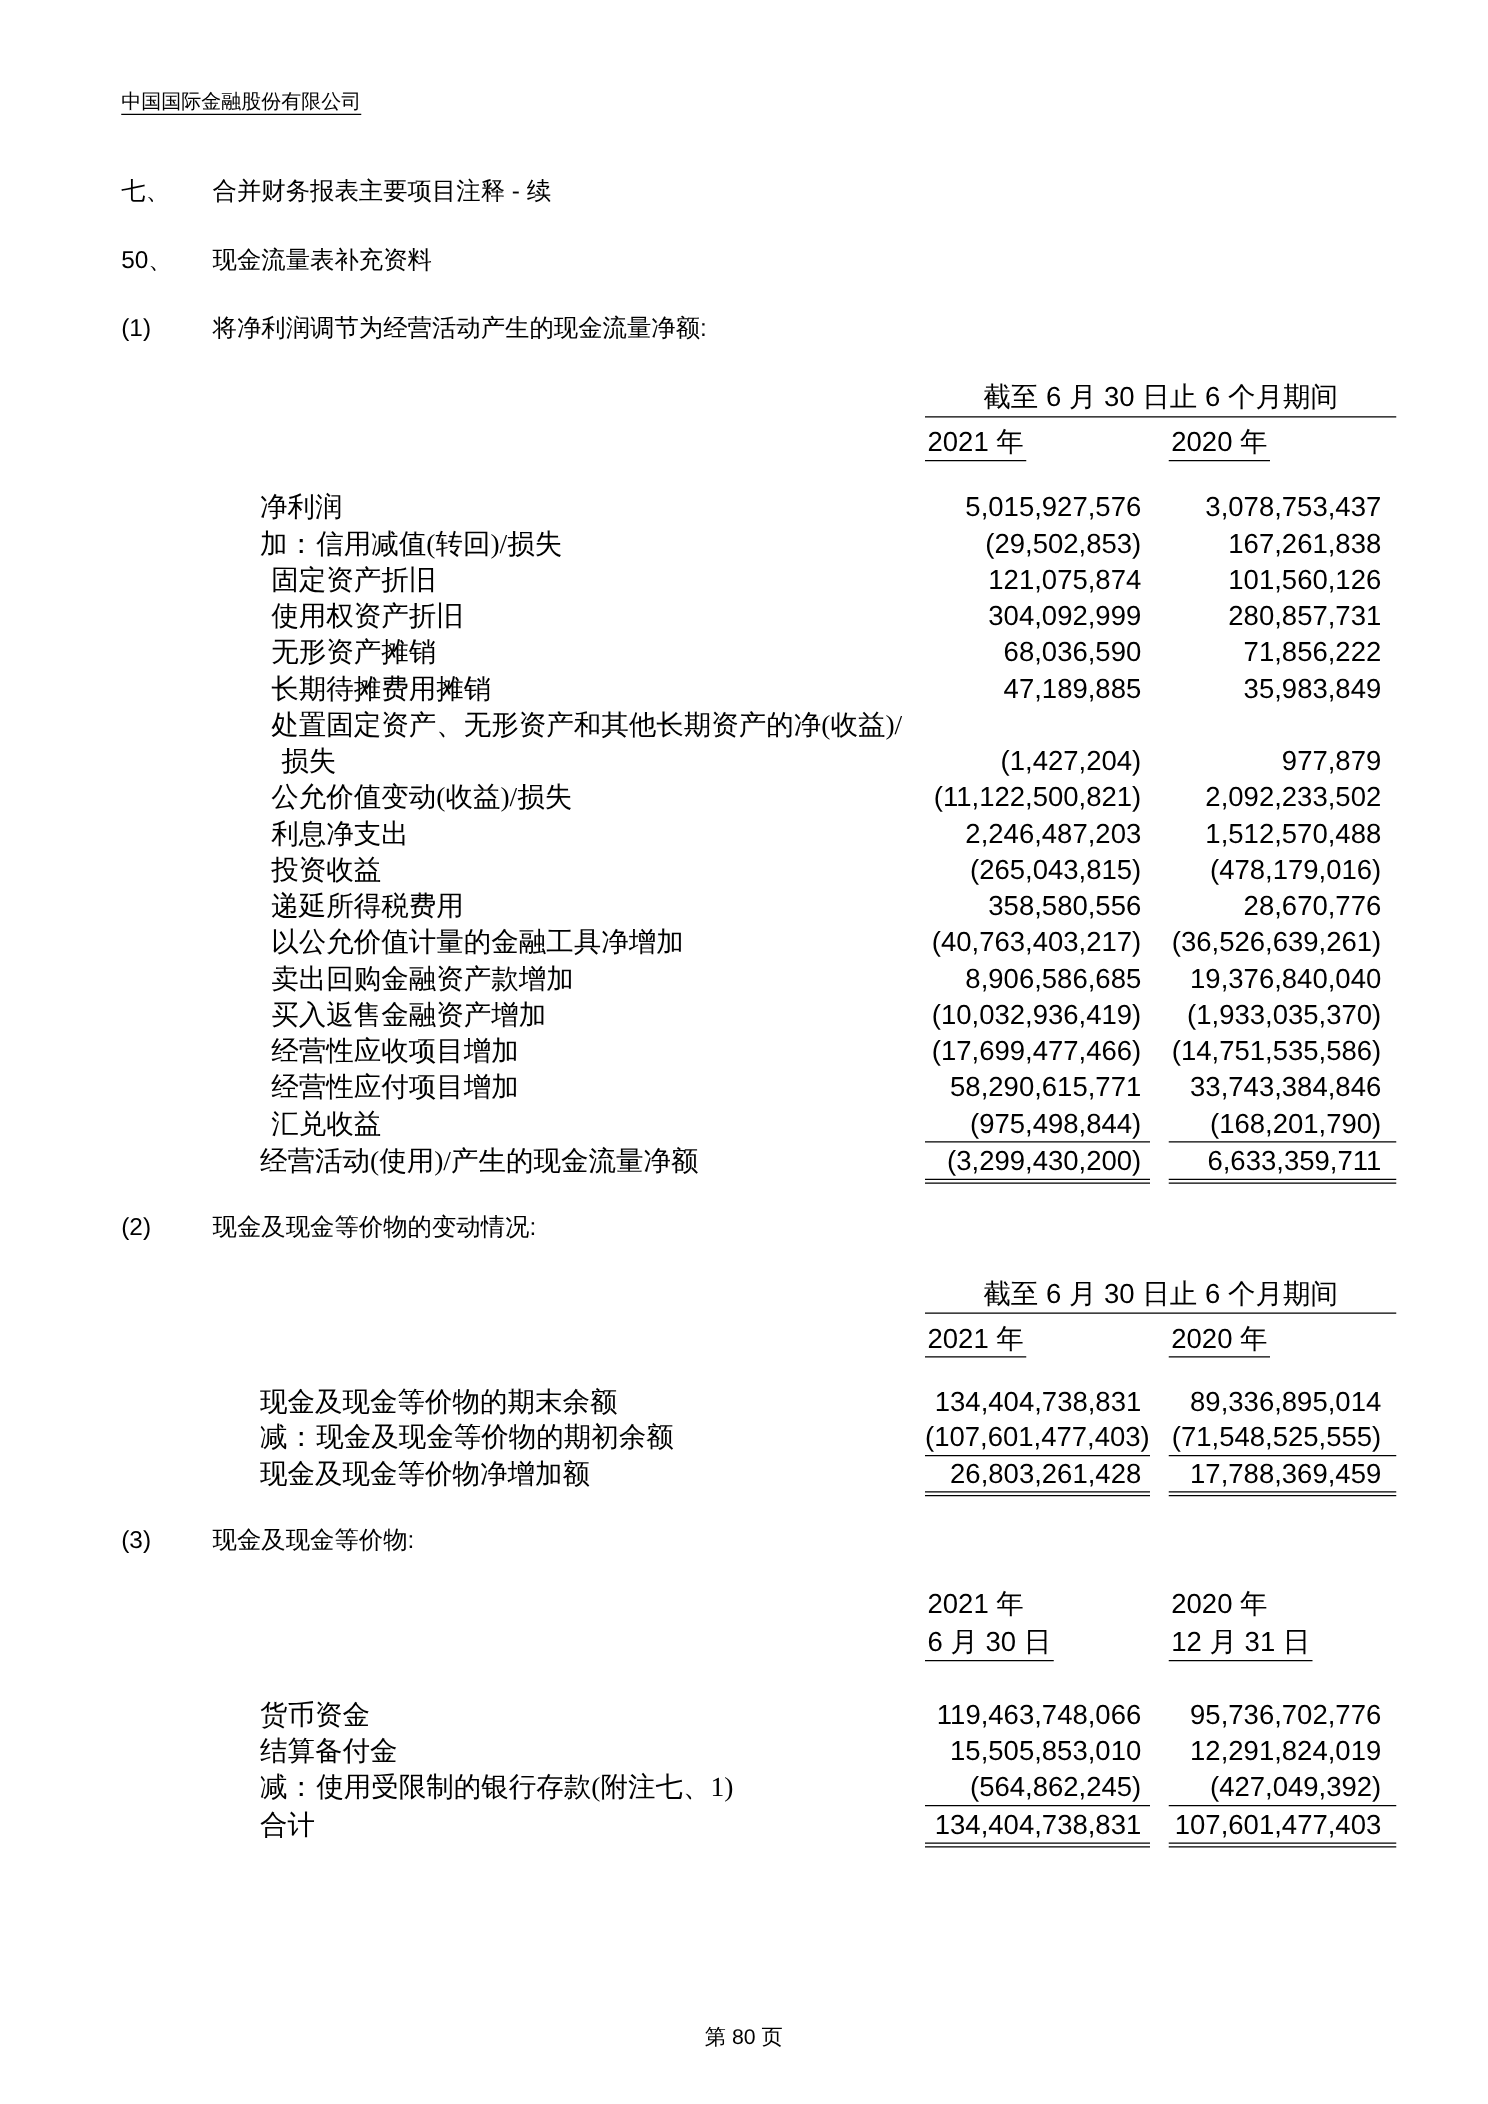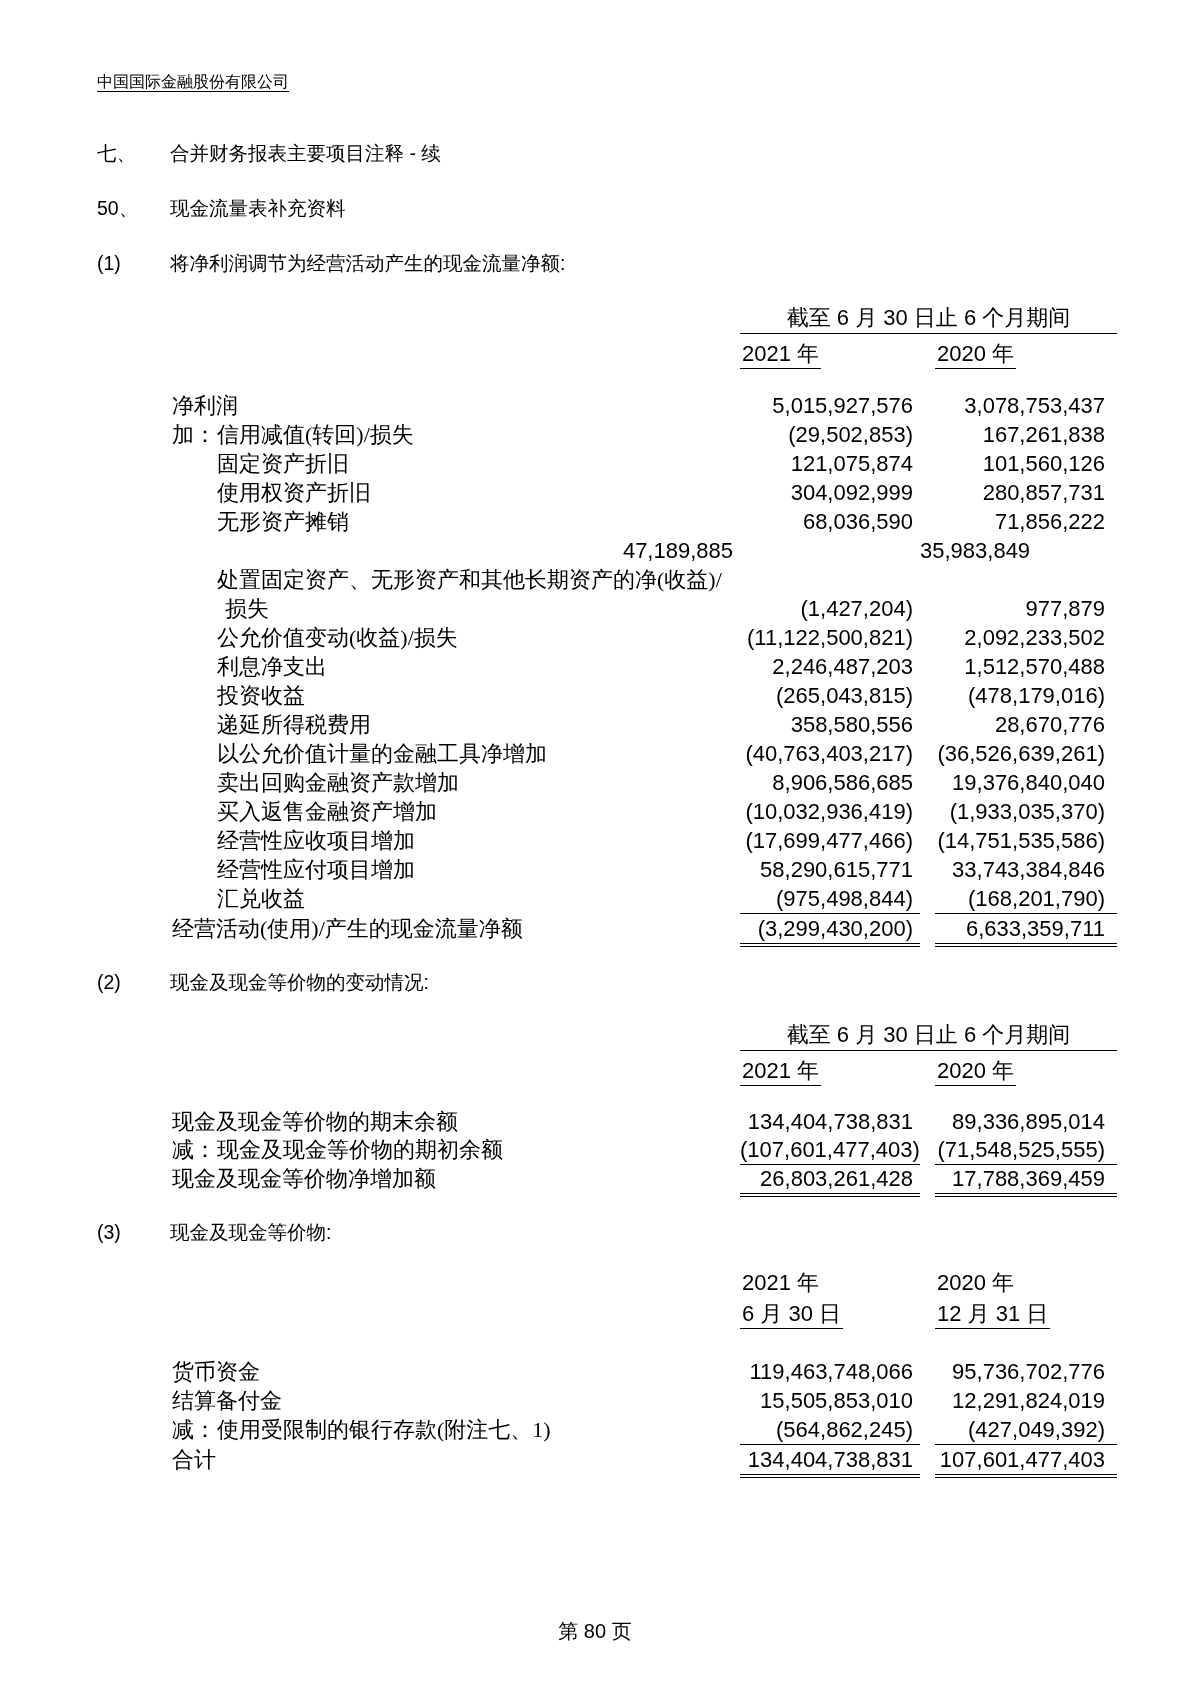--- a/index.html
+++ b/index.html
@@ -26,35 +26,35 @@
   .head-years{margin-top:8px;line-height:23px;}
   .yr{text-align:left;font-family:"Liberation Sans", serif;}
   .yr-u{border-bottom:1px solid #000;padding:0 2px 2px 2px;}
   .yr-plain{padding:0 2px;}
   .head-dates{margin-top:4px;line-height:23px;}
   .rows{margin-top:26px;}
   .rows-late{margin-top:32px;}
   .row{line-height:29px;}
   .t2 .row{line-height:28px;}
   .lbl{font-family:"Liberation Serif", serif;white-space:nowrap;}
-  .ind-0{padding-left:0;}
+  .ind-0{padding-left:0;margin-left:36px;}
   .ind-1{padding-left:45px;}
   .ind-2{padding-left:53px;}
   .prefix{display:inline-block;min-width:45px;}
   .num{
     text-align:right;font-family:"Liberation Sans", sans-serif;
     white-space:nowrap;
   }
   .c1{padding-right:7px;}
   .c2{padding-right:12px;}
   .rule-s{border-bottom:1px solid #000;}
   .rule-d{border-bottom:4px double #000;}
   
   .footer{left:0;top:1618px;width:100%;text-align:center;
-    font-size:20px;font-family:"Liberation Sans", serif;}
+    font-size:17px;font-family:"Liberation Sans", serif;}
 </style>
 </head>
 <body>
 
 <div class="abs company"><span class="u-co">中国国际金融股份有限公司</span></div>
 
 <div class="abs hline" style="top:141px">
   <span class="no">七、</span>
   <span class="txt">合并财务报表主要项目注释 - 续</span>
 </div>
@@ -105,20 +105,21 @@
     <div class="gap"></div>
     <div class="num c2">280,857,731</div>
   </div>
       <div class="row grid">
     <div class="lbl ind-1"><span class="lbl-text">无形资产摊销</span></div>
     <div class="num c1">68,036,590</div>
     <div class="gap"></div>
     <div class="num c2">71,856,222</div>
   </div>
       <div class="row grid">
+    <div class="lbl ind-1"><span class="lbl-text">长期待摊费用摊销</span></div>
     <div class="num c1">47,189,885</div>
     <div class="gap"></div>
     <div class="num c2">35,983,849</div>
   </div>
       <div class="row grid">
     <div class="lbl ind-1"><span class="lbl-text">处置固定资产、无形资产和其他长期资产的净(收益)/</span></div>
     <div class="num c1"></div>
     <div class="gap"></div>
     <div class="num c2"></div>
   </div>

